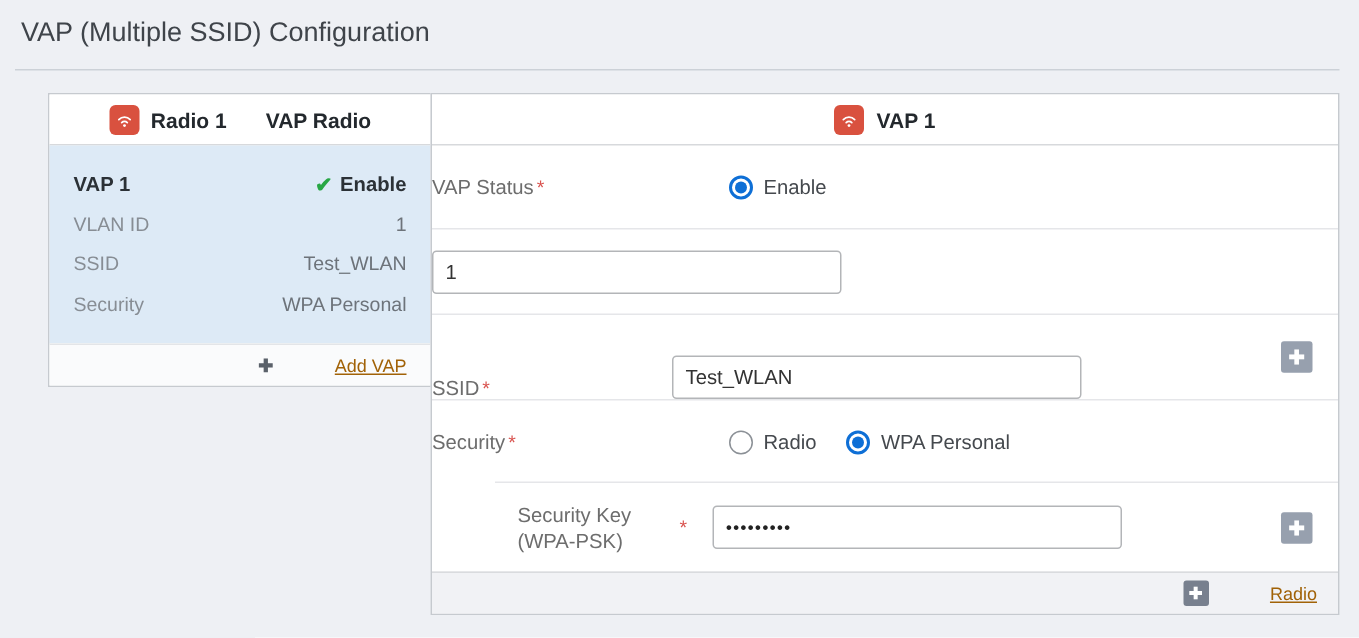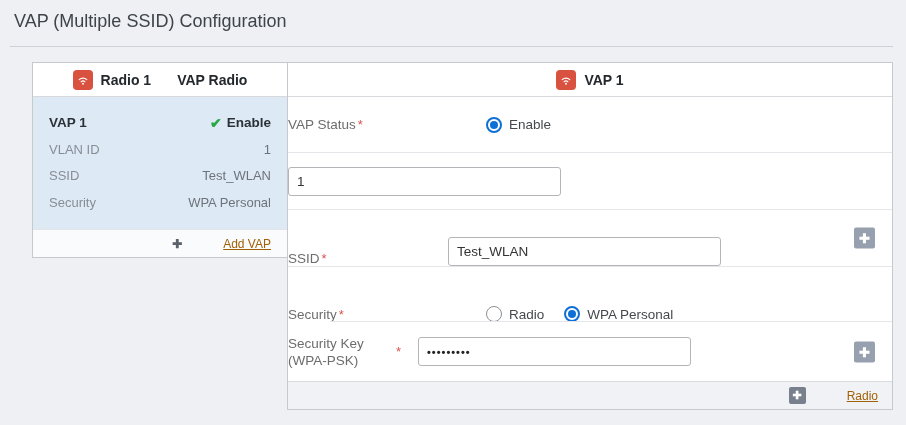--- a/index.html
+++ b/index.html
@@ -64,23 +64,23 @@
   }
 
   
   .form-row {
     display: flex; align-items: center; border-bottom: 1px solid #e5e6e9;
     position: relative;
   }
   .row-vap-status { height: 56px; }
   .row-vlan { height: 57px; }
   .row-ssid { height: 57px; align-items: flex-end; }
-  .row-security { height: 55px; border-bottom: none; align-items: flex-end; }
+  .row-security { height: 55px; border-bottom: none; }
   .security-sep { position: absolute; left: 42px; right: 0; bottom: 0; height: 1px; background: #e5e6e9; }
-  .row-key { height: 60px; }
+  .row-key { height: 60px; padding-left: 57px; }
 
   .form-label { width: 160px; font-size: 13.5px; color: #6d6d6d; flex: 0 0 auto; }
   .req { color: #d9534f; margin-left: 2px; font-size: 13px; }
   .text-input {
     width: 273px; height: 29px; border: 1px solid #b3b5b8; border-radius: 3px;
     padding: 0 8px; font-size: 13.5px; color: #333; font-family: "Liberation Sans", sans-serif;
     background: #fff; outline: none;
   }
   .pw { font-size: 11px; letter-spacing: 1px; font-weight: bold; color: #222; }
 

